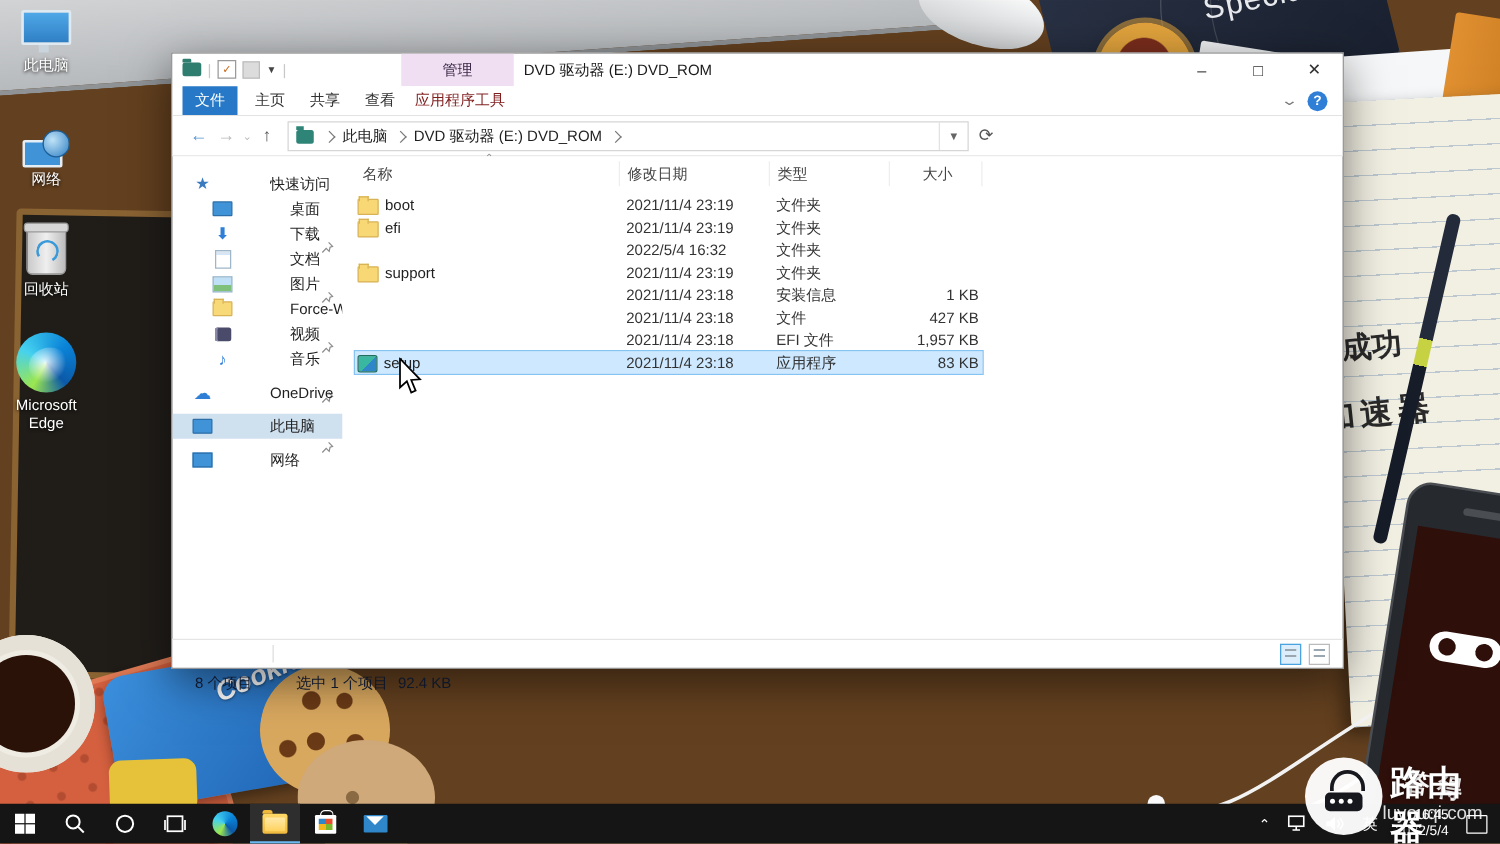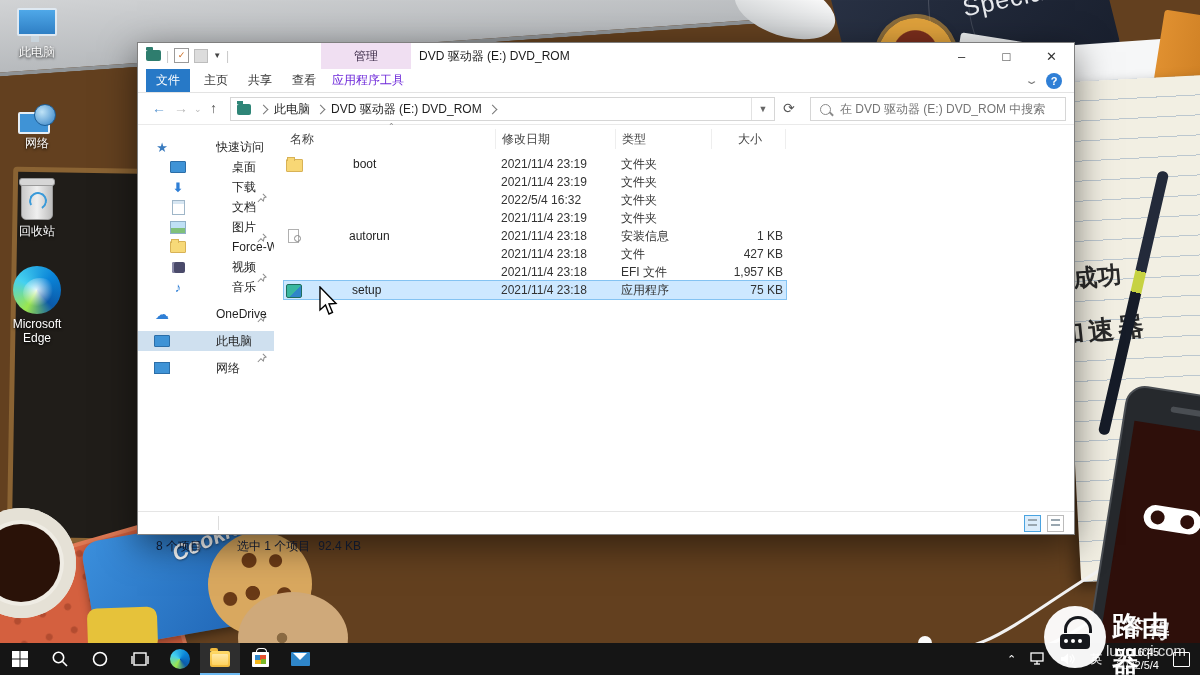--- a/index.html
+++ b/index.html
@@ -154,21 +154,21 @@
   .ic-cloud{color:#2f7fd6;font-size:14px;}
   .ic-net{width:14px;height:10px;background:#3f93d6;border:1px solid #2c6ea8;}
   
   .listhead{position:absolute;left:146px;top:86px;width:502px;height:20px;color:#444;}
   .hcol{position:absolute;top:0;height:20px;display:flex;align-items:center;border-right:1px solid #eee;box-sizing:border-box;padding-left:6px;}
   .sortmark{position:absolute;left:104px;top:-7px;color:#888;font-size:8px;}
   .rows{position:absolute;left:146px;top:112px;width:502px;}
   .frow{position:absolute;left:0;width:502px;height:18px;}
   .frow.sel{background:#cde8ff;outline:1px solid #84c3f2;}
   .cell{position:absolute;top:0;height:18px;display:flex;align-items:center;color:#1f1f1f;}
-  .c-name{left:2px;width:210px;gap:45px;}
+  .c-name{left:2px;width:210px;}
   .c-date{left:217px;width:118px;color:#333;}
   .c-type{left:337px;width:94px;color:#333;}
   .c-size{left:431px;width:68px;justify-content:flex-end;color:#333;}
   .fic{width:15px;height:14px;margin-right:5px;flex:0 0 auto;position:relative;}
   .f-folder{background:#f8d775;border:1px solid #d8b256;border-radius:1px;height:11px;margin-top:2px;}
   .f-folder:before{content:"";position:absolute;left:0;top:-3px;width:6px;height:3px;background:#f8d775;border:1px solid #d8b256;border-bottom:0;}
   .f-page{width:11px;height:14px;background:#fff;border:1px solid #b0b0b0;margin-left:2px;box-sizing:border-box;}
   .f-info:after{content:"";position:absolute;left:5px;top:5px;width:5px;height:5px;border-radius:50%;border:1.5px solid #8a8a8a;}
   .f-app{width:14px;height:12px;margin-top:1px;background:linear-gradient(135deg,#39b7a0 55%, #2f86c9 55%);border:1px solid #1f6e5e;border-radius:2px;}
   
@@ -293,21 +293,21 @@
         <div class="cap">□</div>
         <div class="cap">✕</div>
       </div>
     </div>
 
     <div class="tabrow">
       <div class="tab tab-file">文件</div>
       <div class="tab" style="left:58px;width:40px;">主页</div>
       <div class="tab" style="left:102px;width:40px;">共享</div>
       <div class="tab" style="left:146px;width:40px;">查看</div>
-      <div class="tab" style="left:186px;width:88px;color:#6d28d9;">应用程序工具</div>
+      <div class="tab" style="left:186px;width:88px;color:#7f1d1d;">应用程序工具</div>
       <div class="ribbon-chev">⌄</div>
       <div class="help-btn">?</div>
     </div>
 
     <div class="addrrow">
       <div class="navbtn" style="left:14px;">←</div>
       <div class="navbtn dis" style="left:36px;">→</div>
       <div class="navbtn dis" style="left:56px;font-size:9px;top:11px;">⌄</div>
       <div class="navbtn" style="left:72px;color:#555;">↑</div>
       <div class="addrbox">
@@ -315,24 +315,20 @@
         <span class="chev"></span>
         <span class="crumb">此电脑</span>
         <span class="chev"></span>
         <span class="crumb">DVD 驱动器 (E:) DVD_ROM</span>
         <span class="chev"></span>
         <span class="addr-right">
           <span class="addr-dd">▼</span>
         </span>
       </div>
       <div class="refresh">⟳</div>
-      <div class="searchbox">
-        <span class="mag"></span>
-        <input type="text" placeholder="在 DVD 驱动器 (E:) DVD_ROM 中搜索" style="">
-      </div>
     </div>
 
     <div class="sidebar">
       <div class="sitem" style="top:12px;padding-left:16px;">
         <span class="sic ic-star">★</span>
         <span class="lbl">快速访问</span>
       </div>
       <div class="sitem" style="top:32px;padding-left:32px;">
         <span class="sic">
             <span class="ic-desk"></span>
@@ -418,39 +414,43 @@
       <div class="frow" style="top:0px;">
         <div class="cell c-name">
             <span class="fic f-folder"></span>
             <span>boot</span>
           </div>
         <div class="cell c-date">2021/11/4 23:19</div>
         <div class="cell c-type">文件夹</div>
         <div class="cell c-size"></div>
       </div>
       <div class="frow" style="top:18px;">
+        <div class="cell c-name">
+            <span class="fic f-folder"></span>
+            <span>efi</span>
+          </div>
         <div class="cell c-date">2021/11/4 23:19</div>
         <div class="cell c-type">文件夹</div>
         <div class="cell c-size"></div>
       </div>
       <div class="frow" style="top:36px;">
         <div class="cell c-date">2022/5/4 16:32</div>
         <div class="cell c-type">文件夹</div>
         <div class="cell c-size"></div>
       </div>
       <div class="frow" style="top:54px;">
+        <div class="cell c-name">
+            <span class="fic f-folder"></span>
+            <span>support</span>
+          </div>
         <div class="cell c-date">2021/11/4 23:19</div>
         <div class="cell c-type">文件夹</div>
         <div class="cell c-size"></div>
       </div>
       <div class="frow" style="top:72px;">
-        <div class="cell c-name">
-            <span class="fic f-page f-info"></span>
-            <span>autorun</span>
-          </div>
         <div class="cell c-date">2021/11/4 23:18</div>
         <div class="cell c-type">安装信息</div>
         <div class="cell c-size">1 KB</div>
       </div>
       <div class="frow" style="top:90px;">
         <div class="cell c-date">2021/11/4 23:18</div>
         <div class="cell c-type">文件</div>
         <div class="cell c-size">427 KB</div>
       </div>
       <div class="frow" style="top:108px;">
@@ -458,21 +458,21 @@
         <div class="cell c-type">EFI 文件</div>
         <div class="cell c-size">1,957 KB</div>
       </div>
       <div class="frow sel" style="top:126px;">
         <div class="cell c-name">
             <span class="fic f-app"></span>
             <span>setup</span>
           </div>
         <div class="cell c-date">2021/11/4 23:18</div>
         <div class="cell c-type">应用程序</div>
-        <div class="cell c-size">75 KB</div>
+        <div class="cell c-size">83 KB</div>
       </div>
     </div>
 
     <div class="statusbar">
       <span class="st">8 个项目</span>
       <span class="st-sep"></span>
       <span class="st">选中 1 个项目</span>
       <span class="st" style="margin-left:8px;text-align:center;">92.4 KB</span>
       <span class="viewbtns">
         <span class="vb on"></span>

